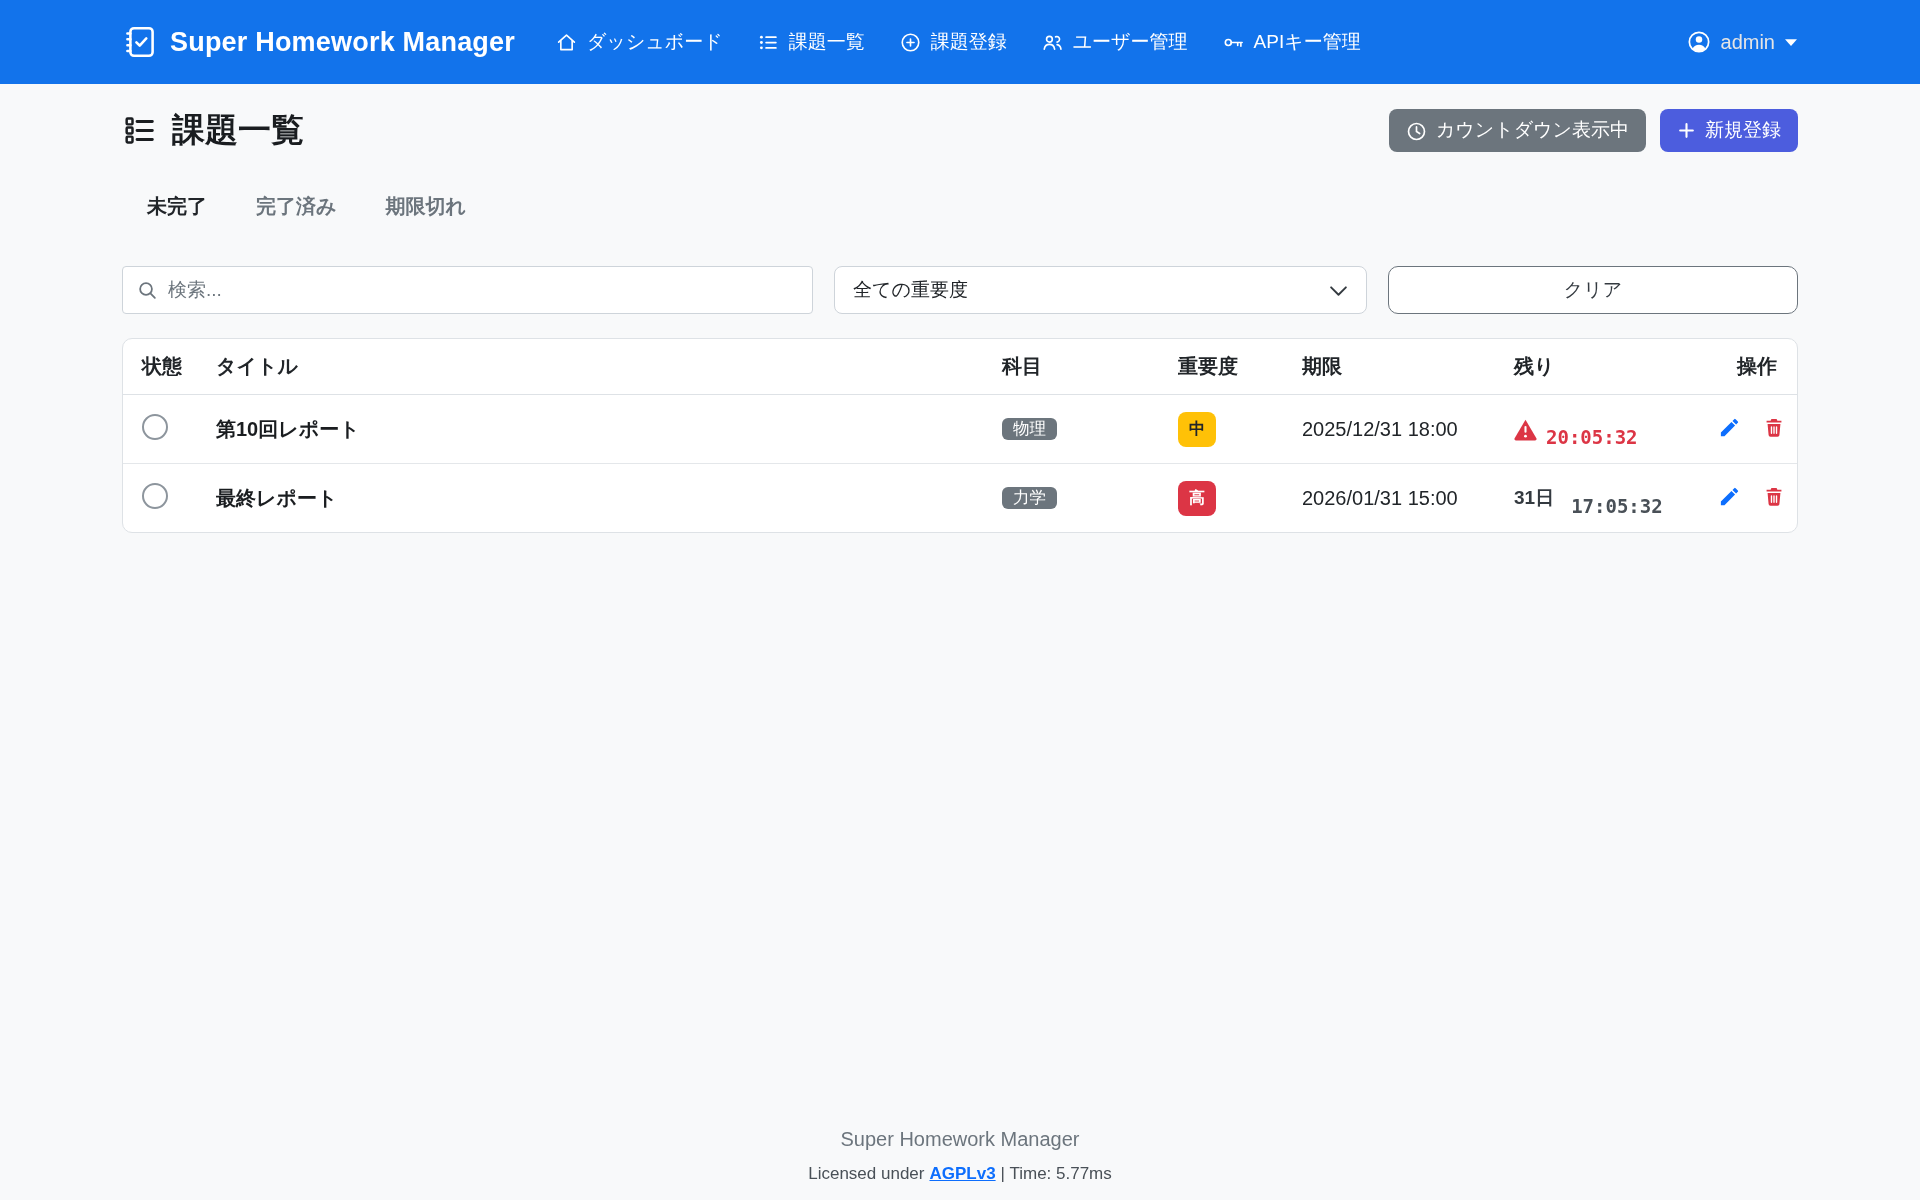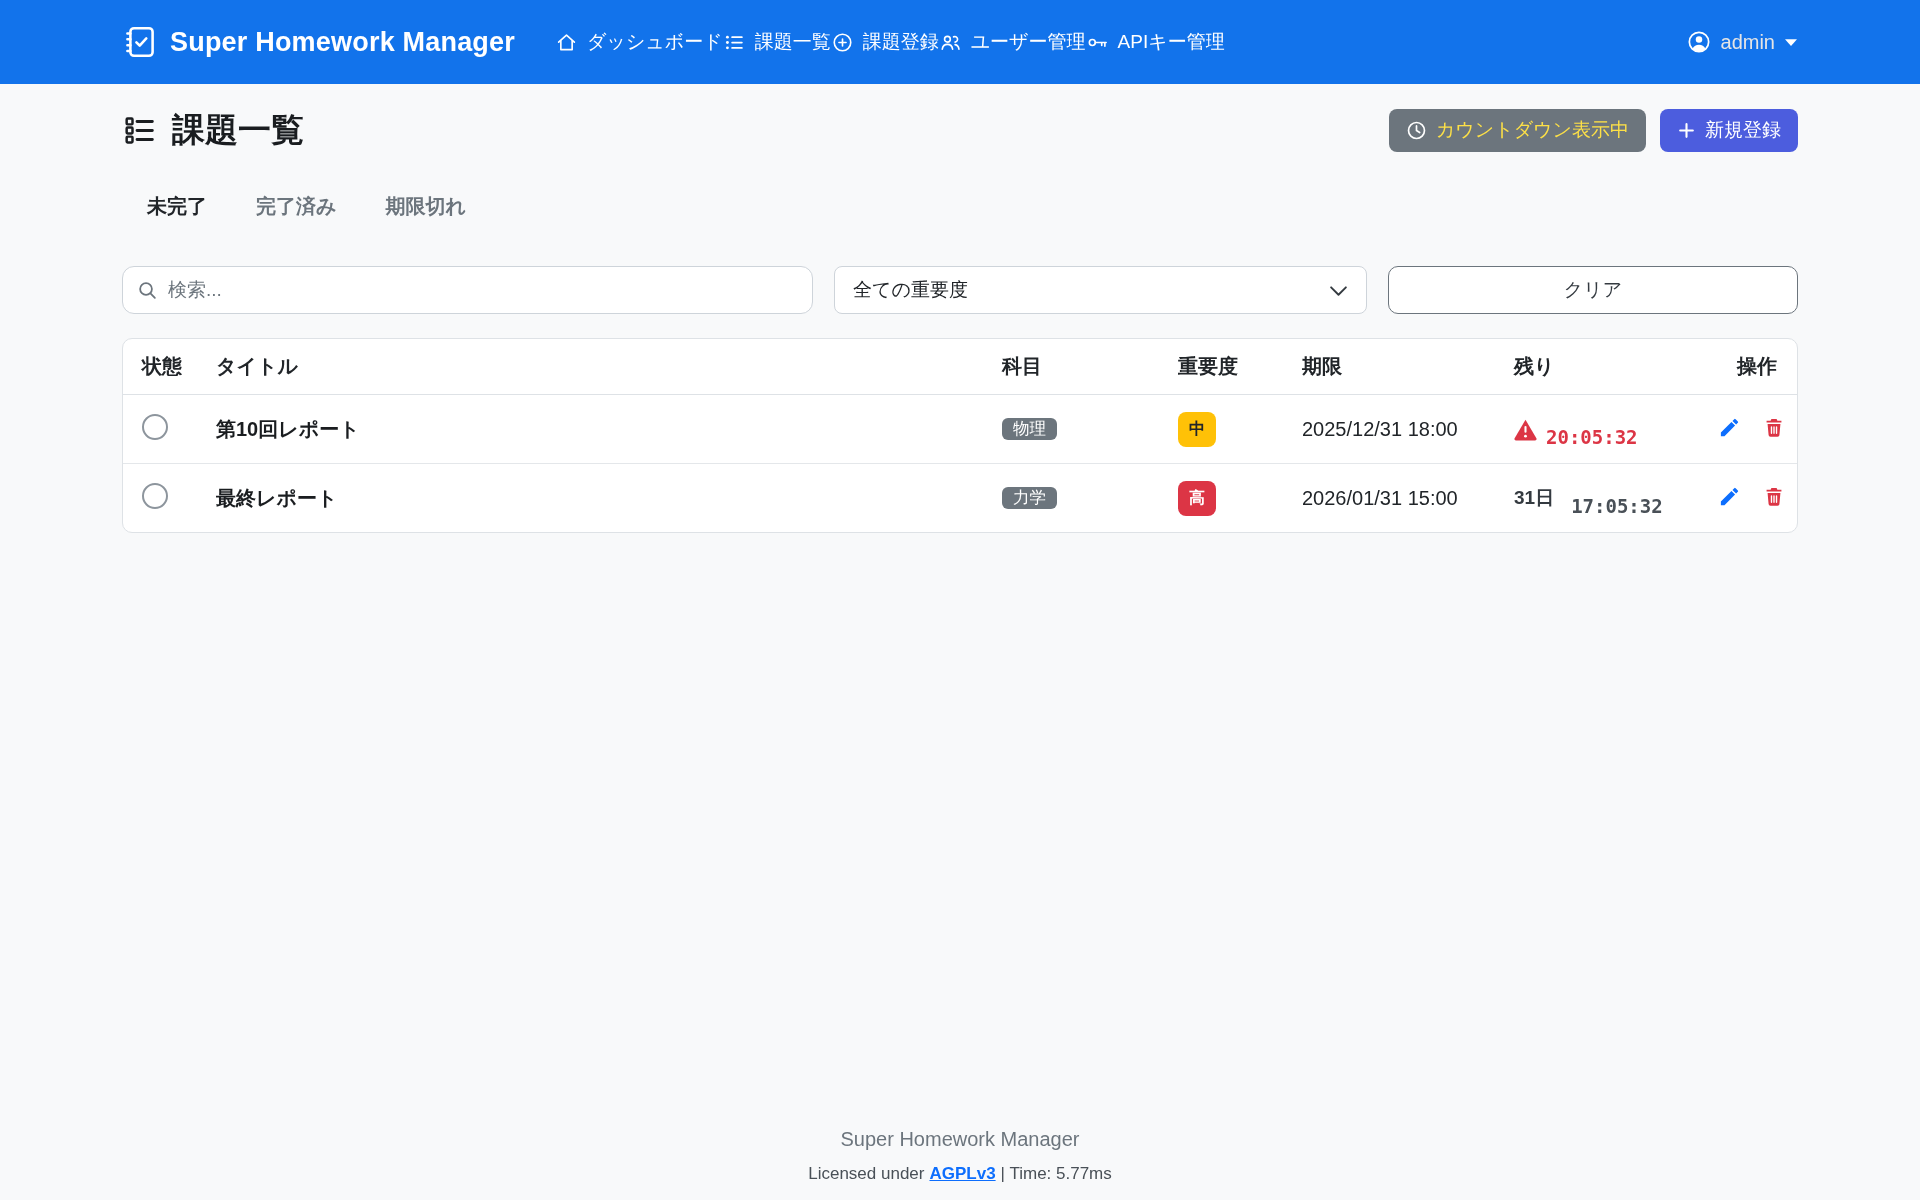--- a/index.html
+++ b/index.html
@@ -15,21 +15,21 @@
   .mono { font-family: "DejaVu Sans Mono", "Liberation Mono", monospace; margin-top: 16px; }
 
   
   .navbar { background: #1273eb; height: 84px; flex: 0 0 auto; }
   .nav-inner {
     width: 1676px; margin: 0 auto; height: 100%;
     display: flex; align-items: center;
   }
   .brand { display: flex; align-items: center; gap: 12px; color: #fff; cursor: pointer; }
   .brand-text { font-size: 27px; font-weight: 700; letter-spacing: 0.2px; }
-  .nav-links { display: flex; align-items: center; margin-left: 40px; }
+  .nav-links { display: flex; align-items: center; gap: 34px; margin-left: 40px; }
   .nav-link {
     display: flex; align-items: center; gap: 9px;
     color: #ffffff; font-size: 19px; text-decoration: none; cursor: pointer;
   }
   .nav-user {
     margin-left: auto; display: flex; align-items: center; gap: 9px;
     color: #e5e5e5; font-size: 20px; font-weight: 500; cursor: pointer;
   }
 
   
@@ -40,33 +40,33 @@
     margin-top: 24px;
     display: flex; align-items: center; justify-content: space-between;
   }
   .page-title { display: flex; align-items: center; gap: 15px; font-size: 33px; font-weight: 700; color: #1a1d20; }
   .header-actions { display: flex; align-items: center; gap: 14px; }
   .btn {
     display: inline-flex; align-items: center; gap: 9px;
     border: none; border-radius: 8px; font-size: 19px; cursor: pointer;
     font-family: inherit; padding: 10px 17px; line-height: 1.2;
   }
-  .btn-countdown { background: #6c757d; color: #fde047; }
+  .btn-countdown { background: #6c757d; color: #ffffff; align-items: flex-end; }
   .btn-new { background: #4c5dde; color: #fff; font-weight: 500; }
 
   
   .tabs { margin-top: 40px; padding-left: 25px; display: flex; gap: 49px; }
   .tab { font-size: 20px; font-weight: 700; color: #6c757d; cursor: pointer; background: none; border: none; font-family: inherit; }
   .tab.active { color: #212529; }
 
   
   .filters { margin-top: 46px; display: flex; gap: 21px; }
   .search-box {
     flex: 1; height: 48px; background: #fff;
-    border: 1px solid #ced4da; border-radius: 12px;
+    border: 1px solid #ced4da; border-radius: 4px;
     display: flex; align-items: center; padding: 0 14px; gap: 10px;
   }
   .search-box input {
     border: none; outline: none; flex: 1; font-size: 19px;
     font-family: inherit; color: #212529; background: transparent;
   }
   .search-box input::placeholder { color: #6c757d; }
   .select-box {
     width: 533px; height: 48px; background: #fff;
     border: 1px solid #ced4da; border-radius: 8px;

